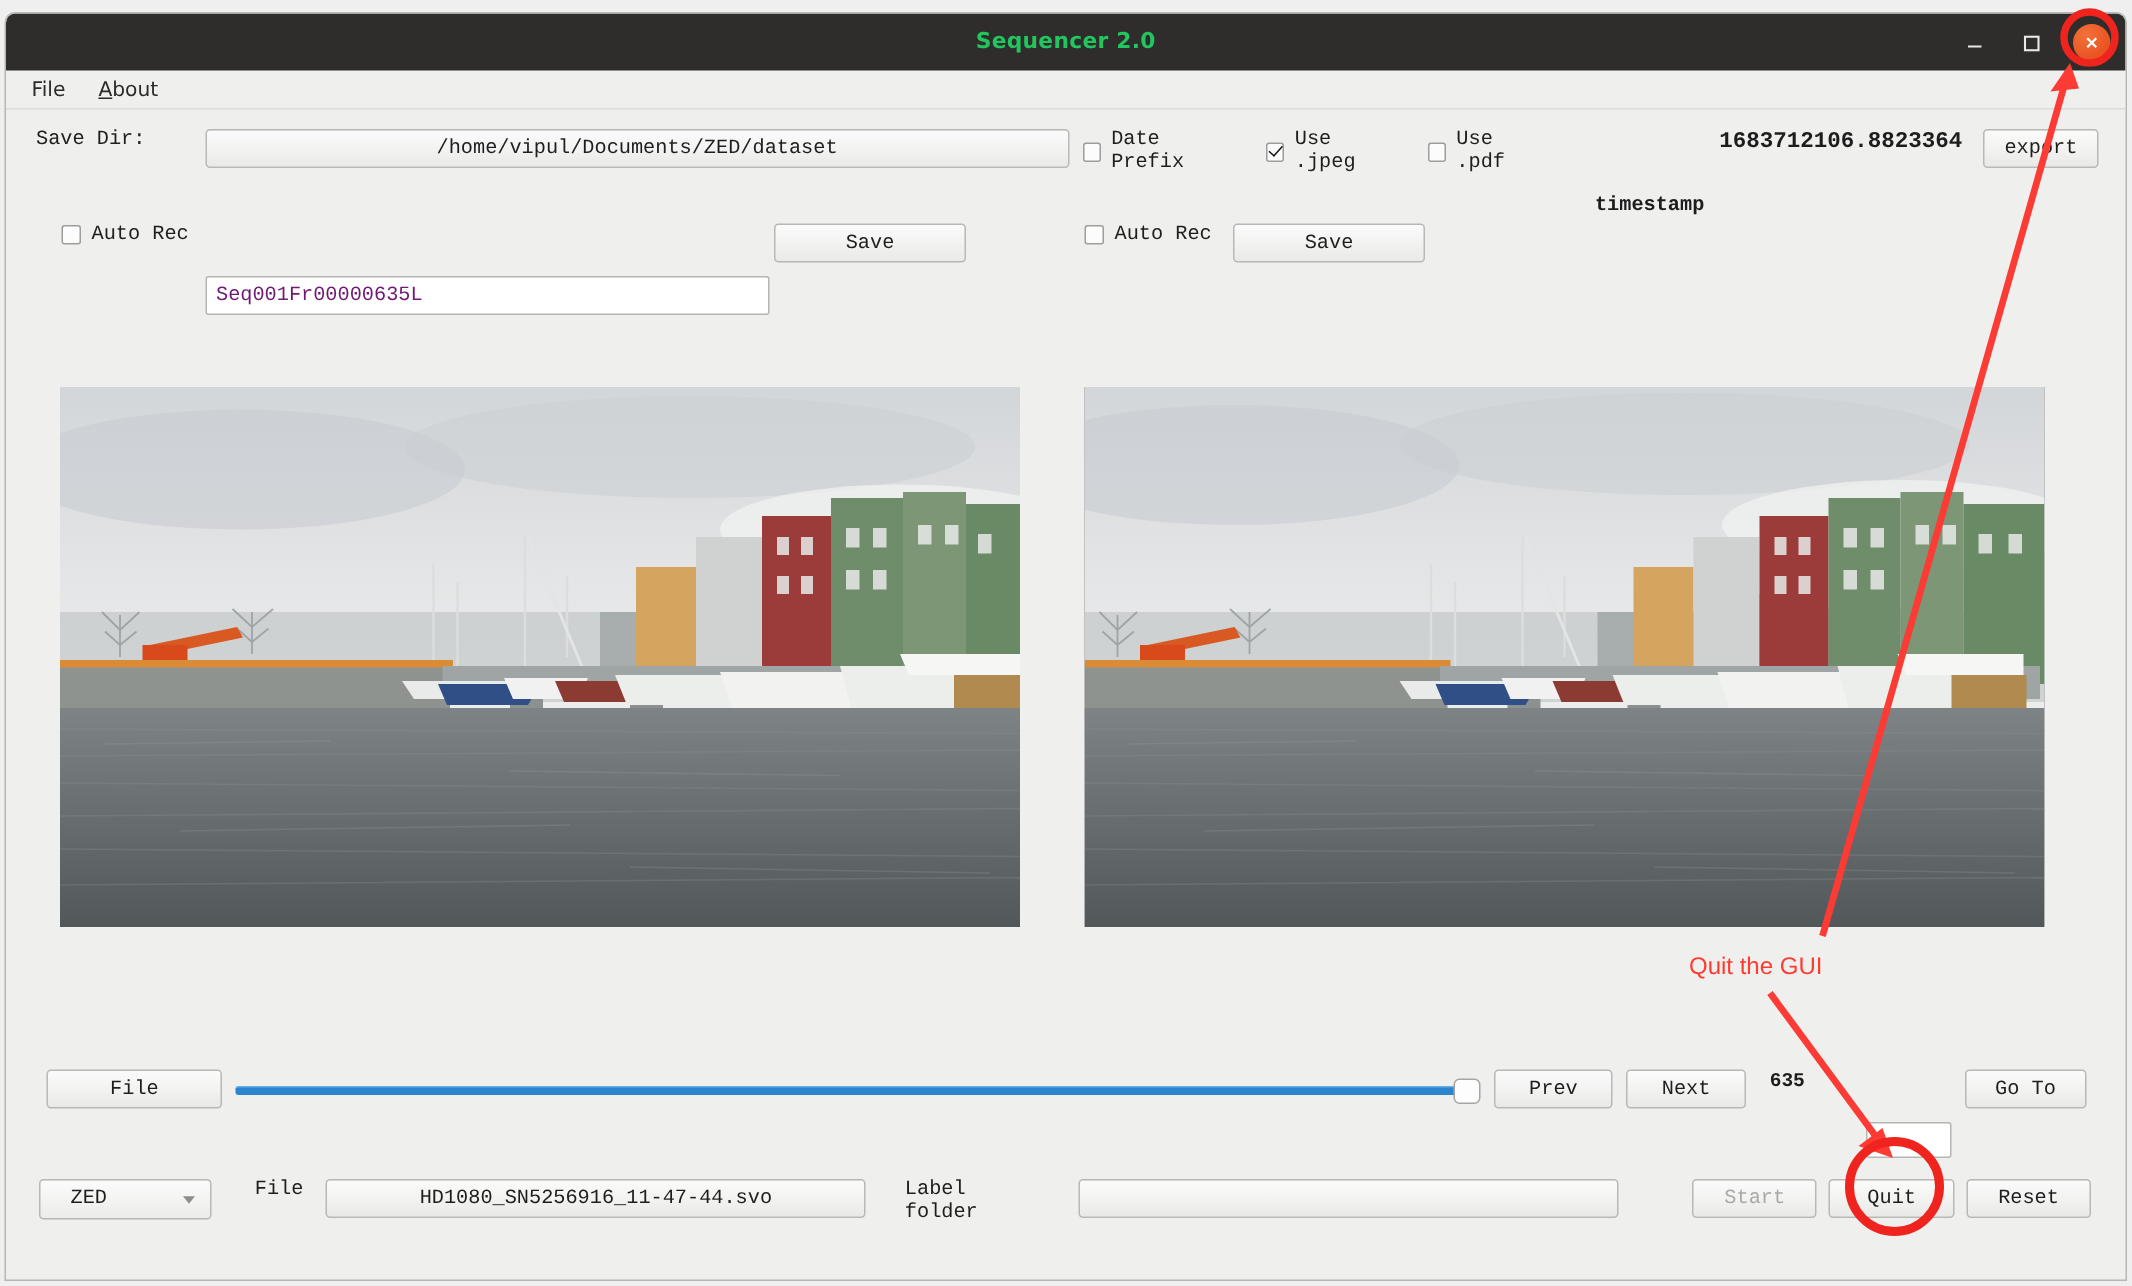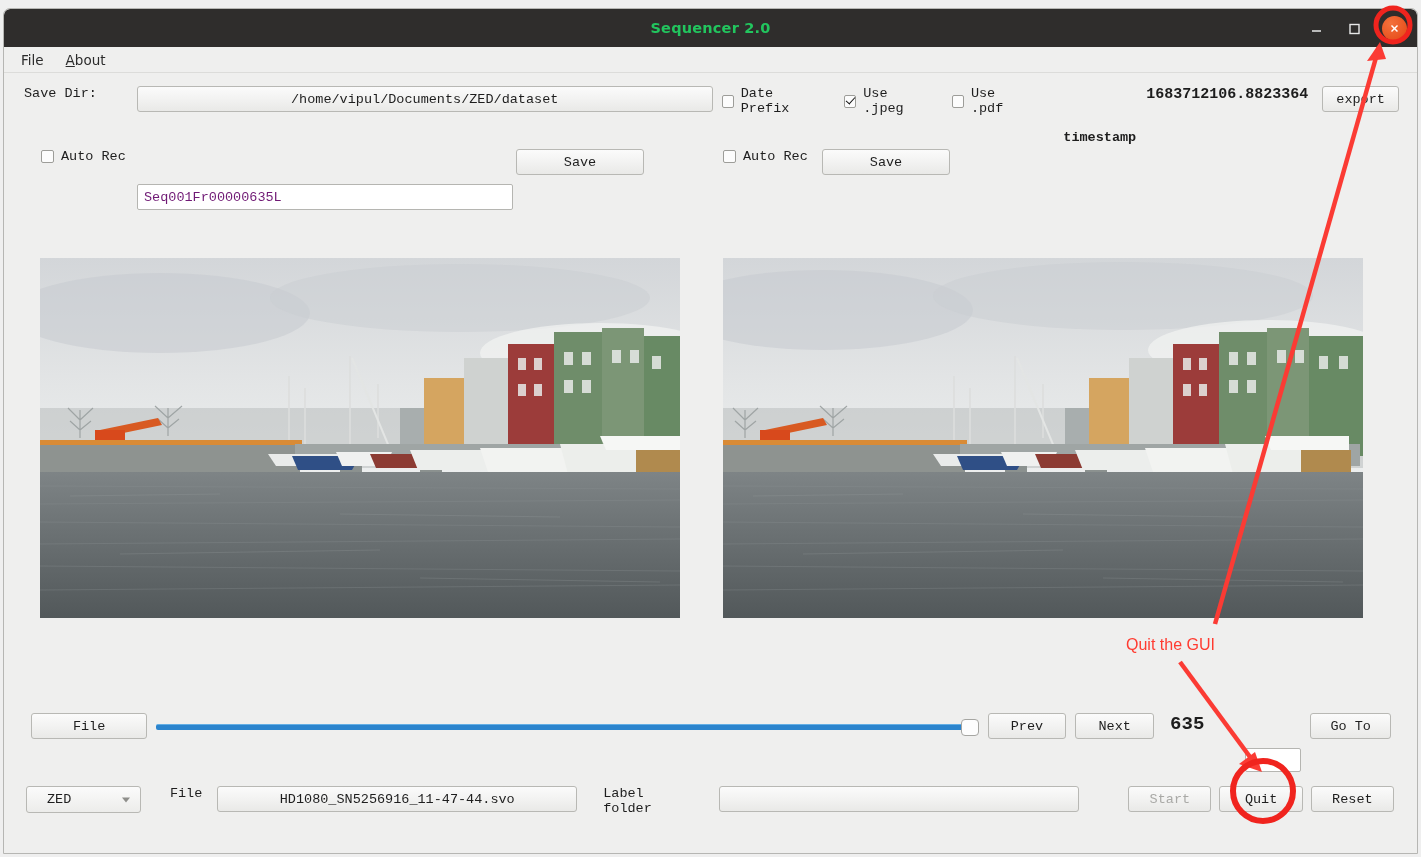--- a/index.html
+++ b/index.html
@@ -105,21 +105,21 @@
     position:absolute;left:0;right:14px;top:11px;height:5px;
     background:#2b84cd;border-radius:2px;
     border-top:1px solid #63aee4;
   }
   .slider .handle{
     position:absolute;right:0;top:6px;width:16px;height:15px;
     background:#fdfdfd;border:1px solid #a6a6a2;border-radius:4px;
   }
   #prev-btn{margin-left:9px;width:82px;height:26px;}
   #next-btn{margin-left:9px;width:82px;height:26px;}
-  #frame-number{margin-left:16px;font-size:19px;font-weight:bold;color:#1d1d1d;}
+  #frame-number{margin-left:16px;font-size:13px;font-weight:bold;color:#1d1d1d;}
   #goto-input{margin-left:41px;width:58px;height:24px;}
   #goto-btn{margin-left:9px;width:84px;height:26px;}
   
   #row-bottom{left:22px;top:777px;width:1368px;height:28px;}
   .combo{
     position:relative;width:118px;height:27px;
     background:linear-gradient(180deg,#fbfbfb,#ececea);
     border:1px solid #b8b8b4;border-radius:3px;
     display:flex;align-items:center;padding-left:20px;
     font-size:13.5px;color:#1e1e1e;box-sizing:border-box;cursor:default;

